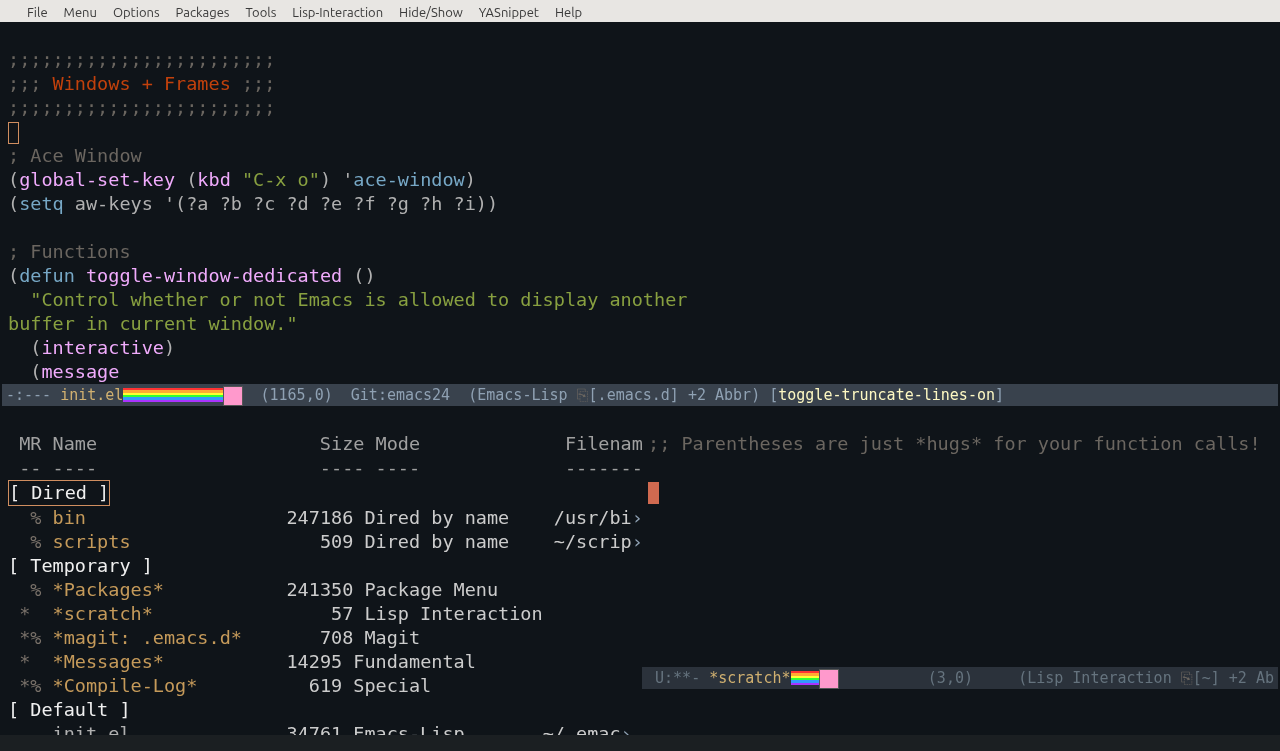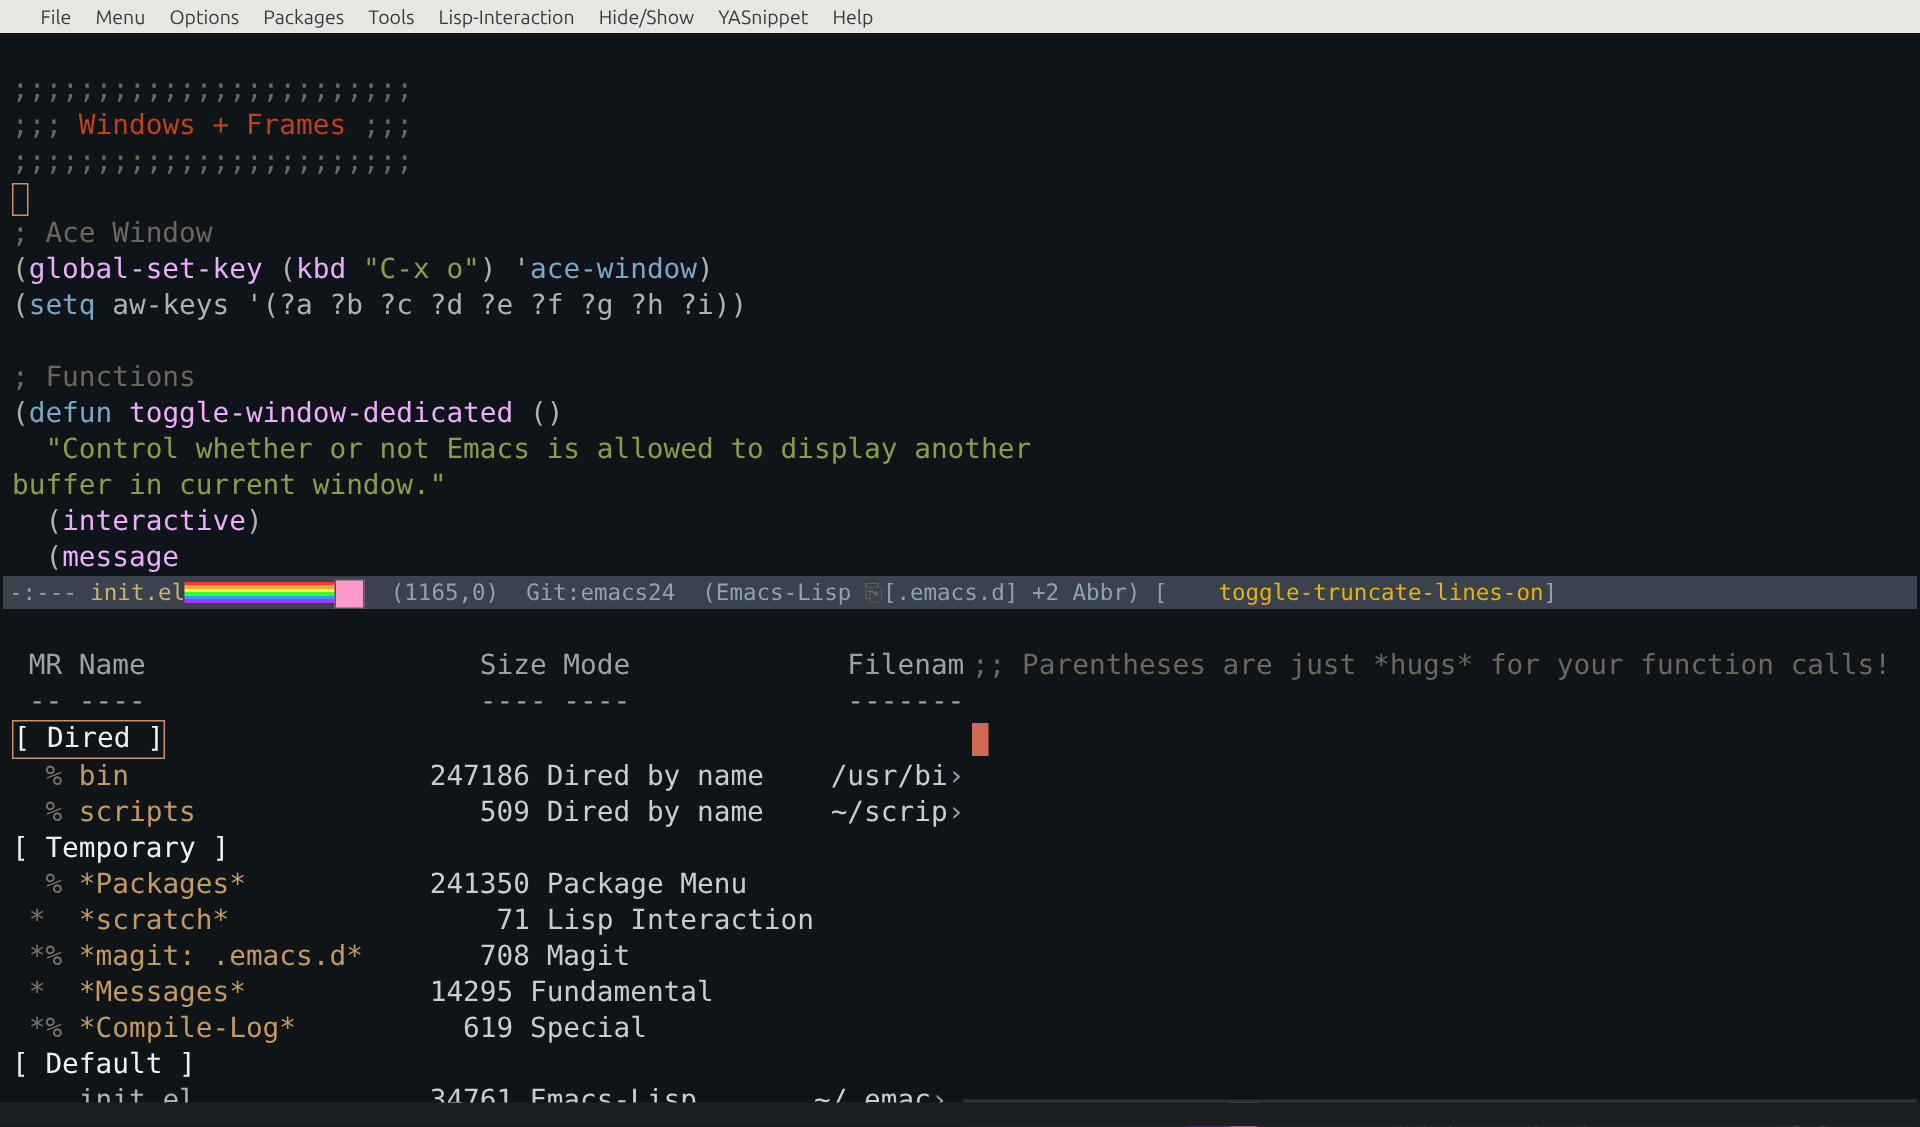--- a/index.html
+++ b/index.html
@@ -9,21 +9,21 @@
   .editor { position:absolute; left:2px; top:22px; right:2px; }
   .code-area { padding:2px 6px 0 6px; white-space:pre; color:#b0b0b0; }
   .c-comment { color:#6b6660; }
   .c-str { color:#88a040; }
   .c-fn { color:#f0abfc; }
   .c-key { color:#77a8c6; }
   .cursor-box { display:inline-block; width:11px; height:22px; border:1px solid #d08e60; vertical-align:bottom; }
   .modeline { height:22px; background:#39424d; color:#8fa1b3; display:flex; align-items:center; font-size:15px; padding:0 4px; white-space:pre; overflow:hidden; }
   .modeline.inactive { background:#2b323b; color:#65737e; }
   .modeline .buf { color:#d0b070; }
-  .modeline .tg { color:#eab308;margin-left:34px; }
+  .modeline .tg { color:#fef9c3; }
   .nyan { display:inline-block; width:110px; height:14px; background:linear-gradient(to bottom,#f33 0%,#f33 16%,#fa3 16%,#fa3 33%,#ff3 33%,#ff3 50%,#3f3 50%,#3f3 66%,#39f 66%,#39f 83%,#a3f 83%,#a3f 100%); position:relative; vertical-align:middle; }
   .nyan::after { content:""; position:absolute; right:-10px; top:-2px; width:18px; height:18px; background:#f9c; border:1px solid #555; }
   .bottom-split { display:flex; }
   .pane { flex:1; overflow:hidden; }
   .ibuffer { padding:2px 6px 0 6px; white-space:pre; font-size:18.5px; }
   .ib-head { color:#a0a0a0;margin-top:12px; }
   .ib-grp { color:#f0f0f0; font-weight:normal; }
   .ib-name { color:#c59a5a; }
   .ib-mark { color:#7a726a; }
   .ib-cur { display:inline-block; border:1px solid #d08e60; }
@@ -71,33 +71,33 @@
 
     <div class="pane" style="flex:0 0 640px;">
       <div class="ibuffer">
 <span class="ib-head"> MR Name                    Size Mode             Filenam</span>
 <span class="ib-head"> -- ----                    ---- ----             -------</span>
 <span class="ib-cur"><span class="ib-grp">[ Dired ]</span></span>
 <span><span class="ib-mark">  % </span><span class="ib-name">bin</span><span>                  247186 Dired by name    /usr/bi</span><span class="trunc">›</span></span>
 <span><span class="ib-mark">  % </span><span class="ib-name">scripts</span><span>                 509 Dired by name    ~/scrip</span><span class="trunc">›</span></span>
 <span class="ib-grp">[ Temporary ]</span>
 <span><span class="ib-mark">  % </span><span class="ib-name">*Packages*</span><span>           241350 Package Menu</span></span>
-<span><span class="ib-mark"> *  </span><span class="ib-name">*scratch*</span><span>                71 Lisp Interaction</span></span>
+<span><span class="ib-mark"> *  </span><span class="ib-name">*scratch*</span><span>                57 Lisp Interaction</span></span>
 <span><span class="ib-mark"> *% </span><span class="ib-name">*magit: .emacs.d*</span><span>       708 Magit</span></span>
 <span><span class="ib-mark"> *  </span><span class="ib-name">*Messages*</span><span>           14295 Fundamental</span></span>
 <span><span class="ib-mark"> *% </span><span class="ib-name">*Compile-Log*</span><span>          619 Special</span></span>
 <span class="ib-grp">[ Default ]</span>
 <span><span class="ib-mark">    </span><span style="color:#b0b0b0">init.el</span><span>              34761 Emacs-Lisp       ~/.emac</span><span class="trunc">›</span></span>
 
 </div>
 
     </div>
 
     <div class="pane">
-      <div class="scratch" style="height:327px">
+      <div class="scratch" style="height:261px">
 <span>;; Parentheses are just *hugs* for your function calls!</span>
 
 <span class="scratch-cursor"></span>
 </div>
       <div class="modeline inactive"><span> U:**- </span> <span class="buf">*scratch*</span>   <span class="nyan" style="width:80px"></span><span>           (3,0)     (Lisp Interaction </span><span style="color:#6b6660">⎘</span><span>[~]</span><span> +2 Ab</span></div>
     </div>
   </div>
 
 </div>
 

